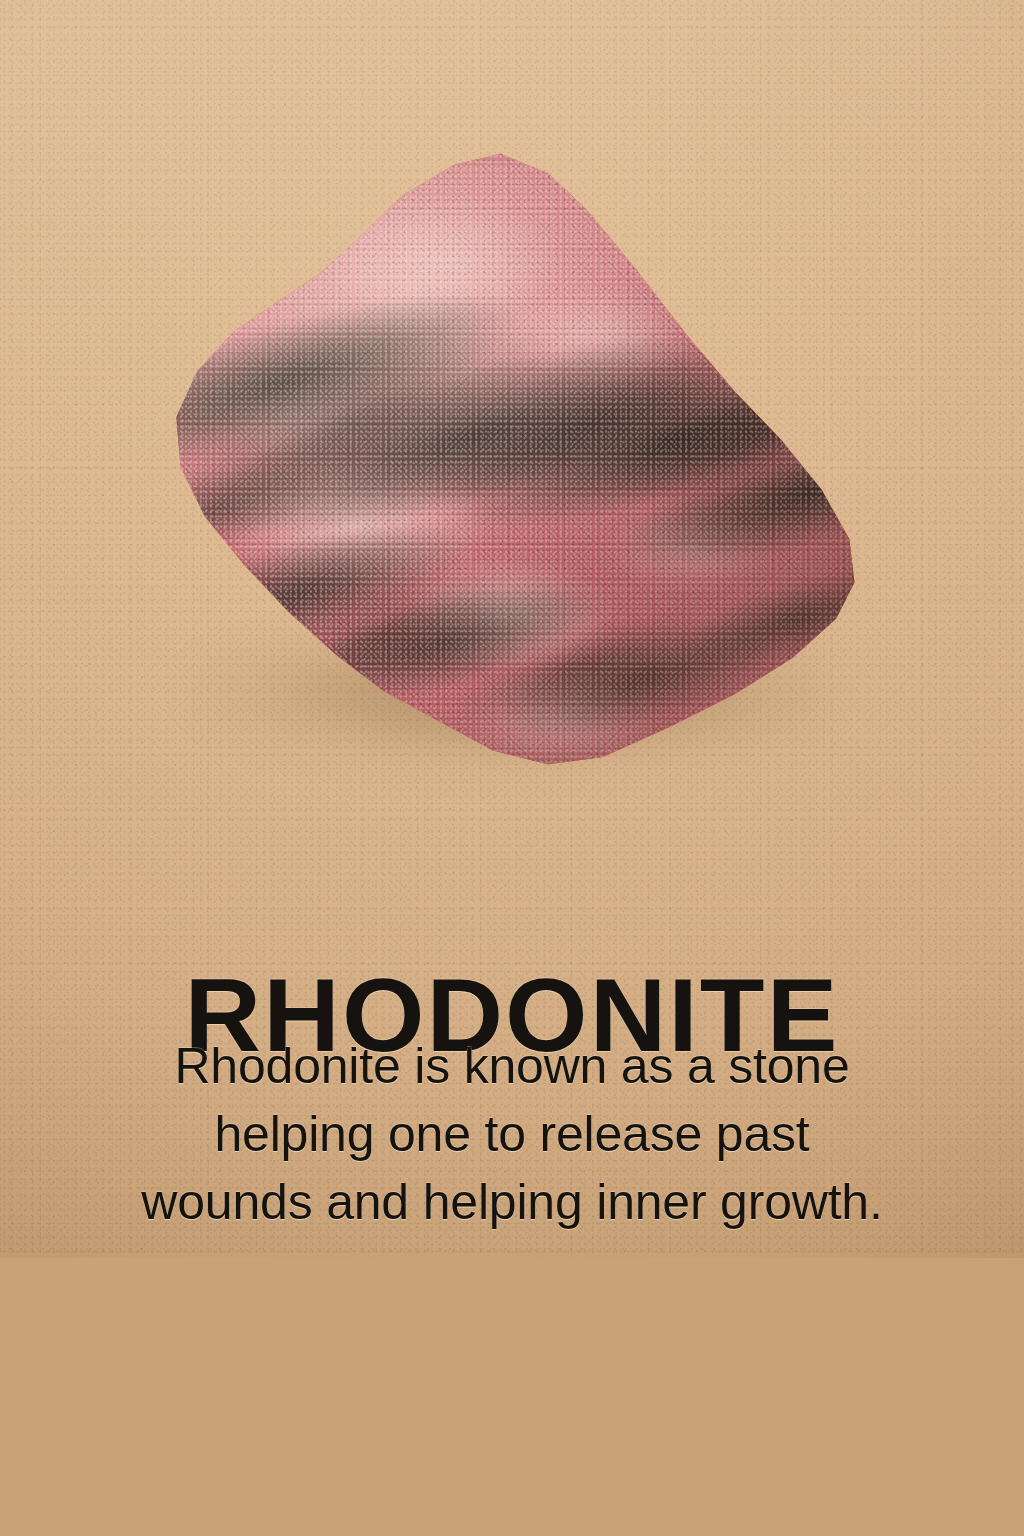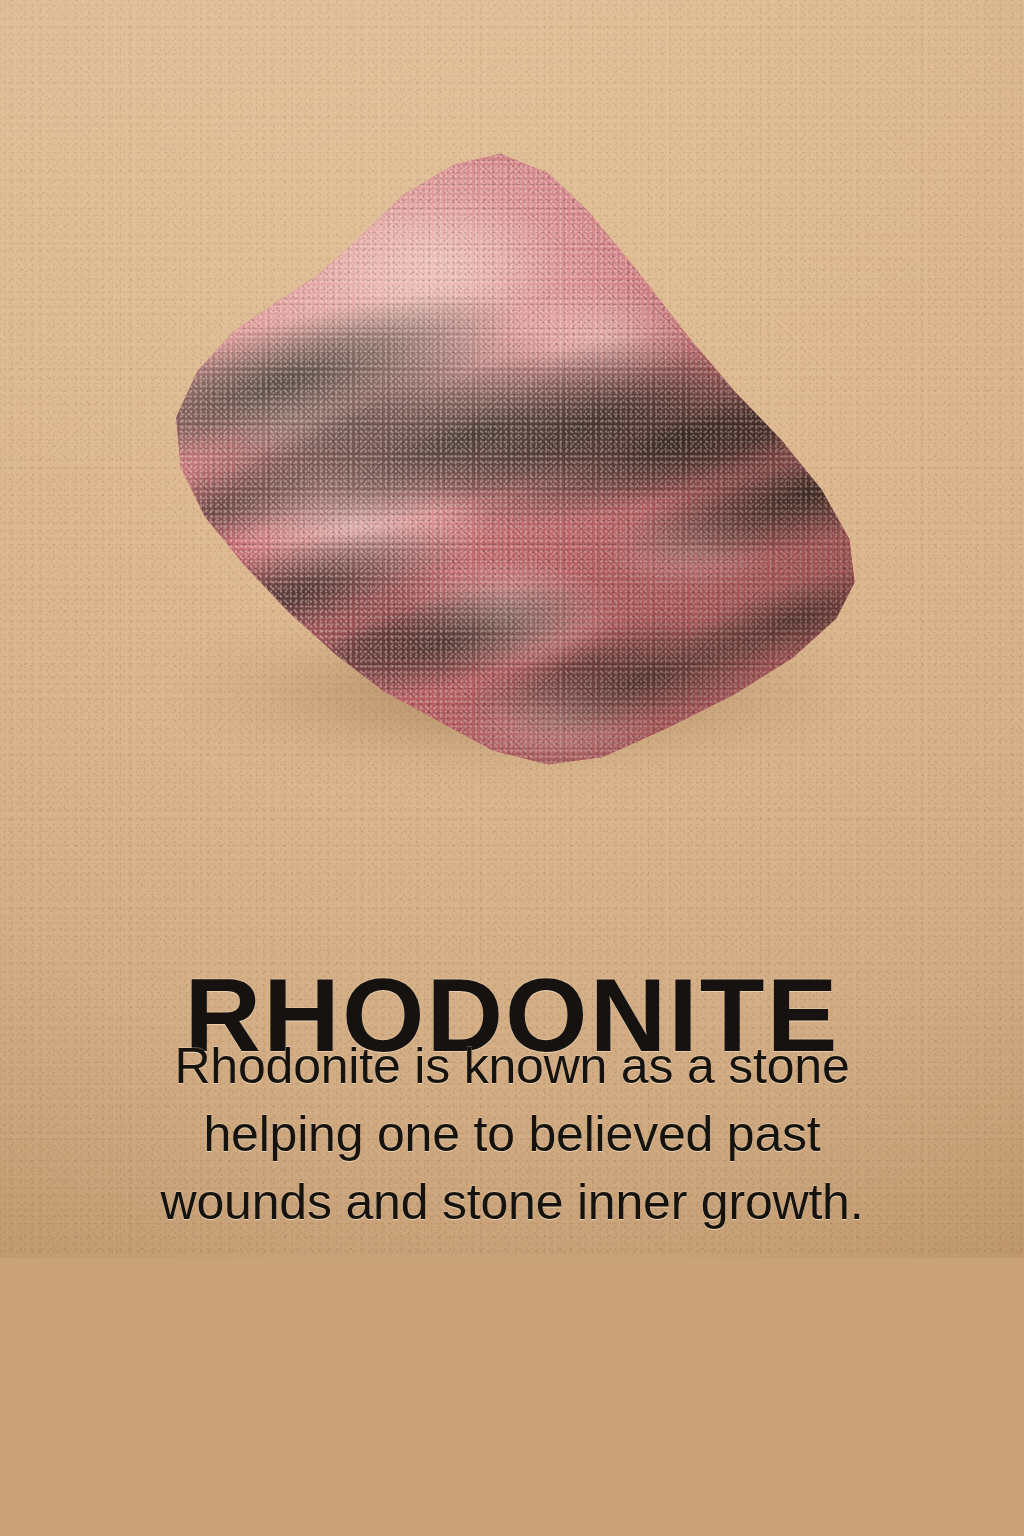--- a/index.html
+++ b/index.html
@@ -209,17 +209,17 @@
       <div class="stone-speckle"></div>
       <div class="stone-shade"></div>
       <div class="stone-edge"></div>
     </div>
   </div>
 
   <h1 class="title">RHODONITE</h1>
 
   <div class="body-copy">
     <span class="line">Rhodonite is known as a stone</span>
-    <span class="line">helping one to believed past</span>
-    <span class="line">wounds and stone inner growth.</span>
+    <span class="line">helping one to release past</span>
+    <span class="line">wounds and helping inner growth.</span>
   </div>
 
 </div>
 
 </body></html>

